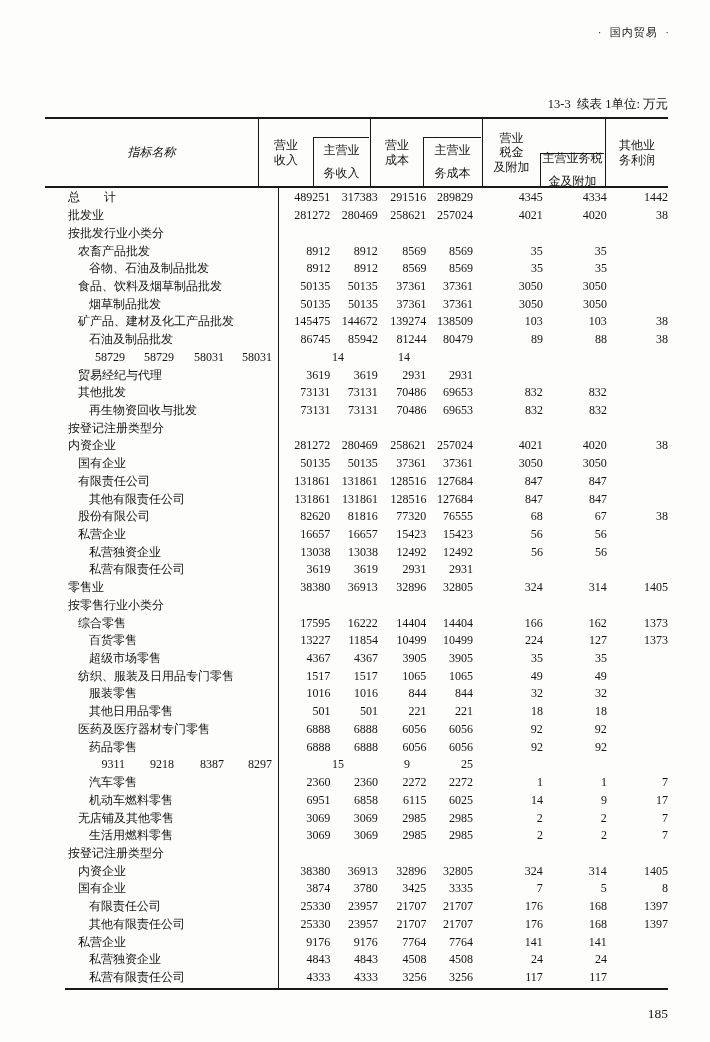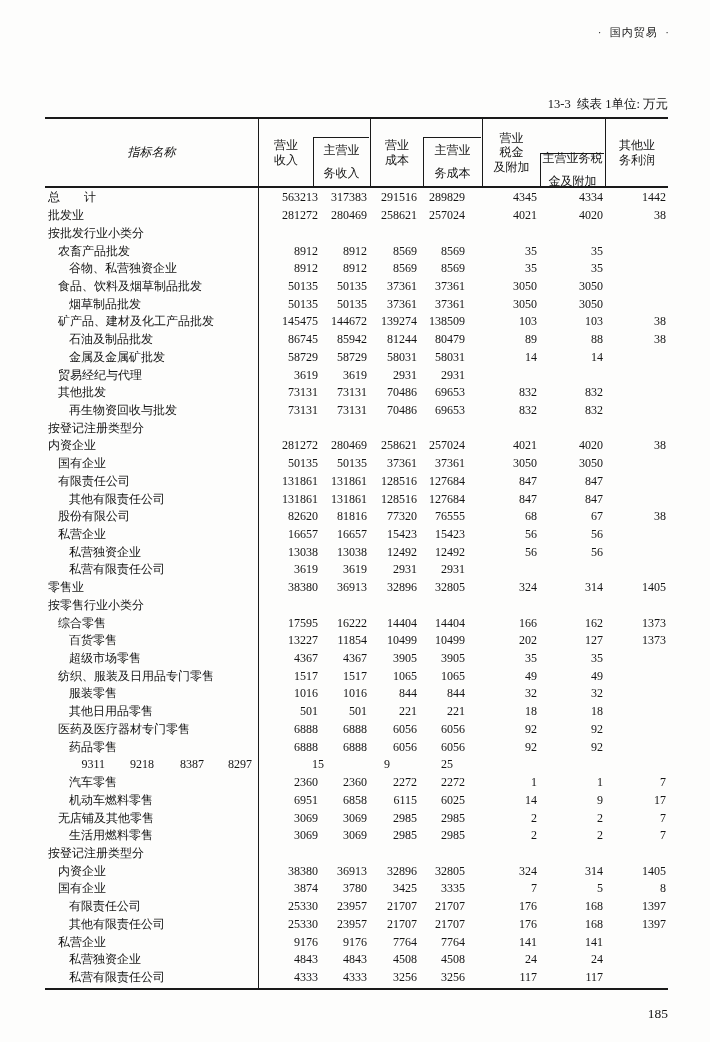--- a/index.html
+++ b/index.html
@@ -54,20 +54,21 @@
   .g2s { left:378px; width:58px; }
   .g3s { left:495px; width:64px;margin-top:16px; }
   .vline {
     position:absolute; top:0; bottom:0; width:1px; background:#1a1a1a;
   }
   .v1 { left:213px; } .v2 { left:325px; } .v3 { left:437px; } .v4 { left:560px; }
   .tbody {
     position:relative;
     border-bottom:2px solid #1a1a1a;
     padding:1px 0 2px 0;
+    margin-left:20px;
   }
   .tbody::before {
     content:""; position:absolute; left:213px; top:0; bottom:0;
     width:1px; background:#1a1a1a;
   }
   .row { display:flex; height:17.72px; align-items:center; }
   .lbl {
     width:213px; font-size:12px; white-space:nowrap; overflow:visible;
   }
   .i0 { padding-left:3px; }
@@ -117,21 +118,21 @@
 及附加</div>
       <div class="hbox g3s">主营业务税
 金及附加</div>
       <div class="hcell lastc">其他业
 务利润</div>
     </div>
 
     <div class="tbody">
       <div class="row">
         <div class="lbl i0">总　　计</div>
-      <div class="num c0">563213</div>
+      <div class="num c0">489251</div>
           <div class="num c1">317383</div>
           <div class="num c2">291516</div>
           <div class="num c3">289829</div>
           <div class="num c4">4345</div>
           <div class="num c5">4334</div>
           <div class="num c6">1442</div>
         </div>
 
       <div class="row">
         <div class="lbl i0">批发业</div>
@@ -160,21 +161,21 @@
       <div class="num c0">8912</div>
           <div class="num c1">8912</div>
           <div class="num c2">8569</div>
           <div class="num c3">8569</div>
           <div class="num c4">35</div>
           <div class="num c5">35</div>
           <div class="num c6"></div>
         </div>
 
       <div class="row">
-        <div class="lbl i2">谷物、私营独资企业</div>
+        <div class="lbl i2">谷物、石油及制品批发</div>
       <div class="num c0">8912</div>
           <div class="num c1">8912</div>
           <div class="num c2">8569</div>
           <div class="num c3">8569</div>
           <div class="num c4">35</div>
           <div class="num c5">35</div>
           <div class="num c6"></div>
         </div>
 
       <div class="row">
@@ -215,21 +216,20 @@
       <div class="num c0">86745</div>
           <div class="num c1">85942</div>
           <div class="num c2">81244</div>
           <div class="num c3">80479</div>
           <div class="num c4">89</div>
           <div class="num c5">88</div>
           <div class="num c6">38</div>
         </div>
 
       <div class="row">
-        <div class="lbl i2">金属及金属矿批发</div>
       <div class="num c0">58729</div>
           <div class="num c1">58729</div>
           <div class="num c2">58031</div>
           <div class="num c3">58031</div>
           <div class="num c4">14</div>
           <div class="num c5">14</div>
           <div class="num c6"></div>
         </div>
 
       <div class="row">
@@ -396,21 +396,21 @@
           <div class="num c5">162</div>
           <div class="num c6">1373</div>
         </div>
 
       <div class="row">
         <div class="lbl i2">百货零售</div>
       <div class="num c0">13227</div>
           <div class="num c1">11854</div>
           <div class="num c2">10499</div>
           <div class="num c3">10499</div>
-          <div class="num c4">202</div>
+          <div class="num c4">224</div>
           <div class="num c5">127</div>
           <div class="num c6">1373</div>
         </div>
 
       <div class="row">
         <div class="lbl i2">超级市场零售</div>
       <div class="num c0">4367</div>
           <div class="num c1">4367</div>
           <div class="num c2">3905</div>
           <div class="num c3">3905</div>

